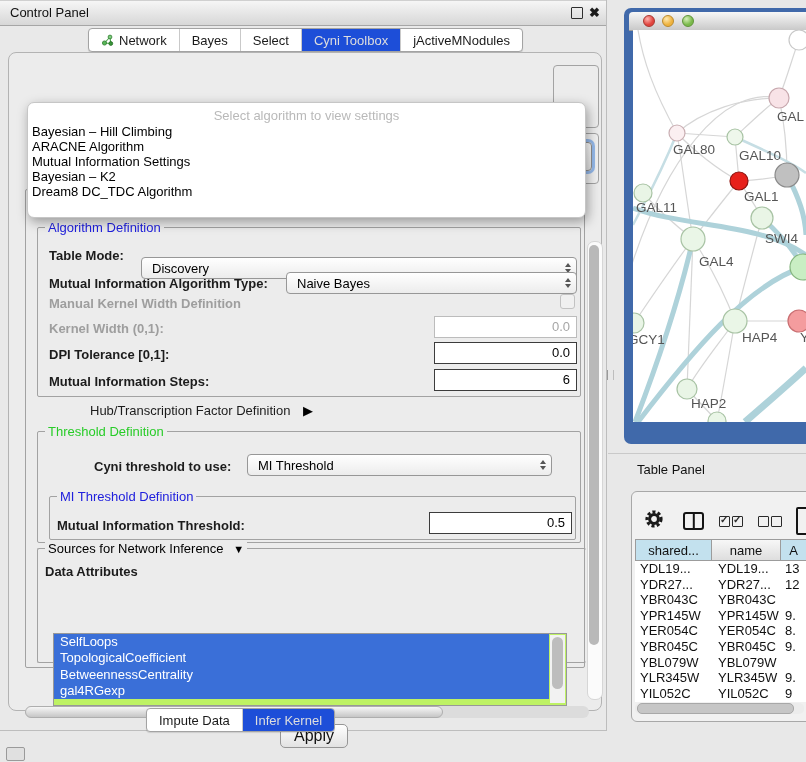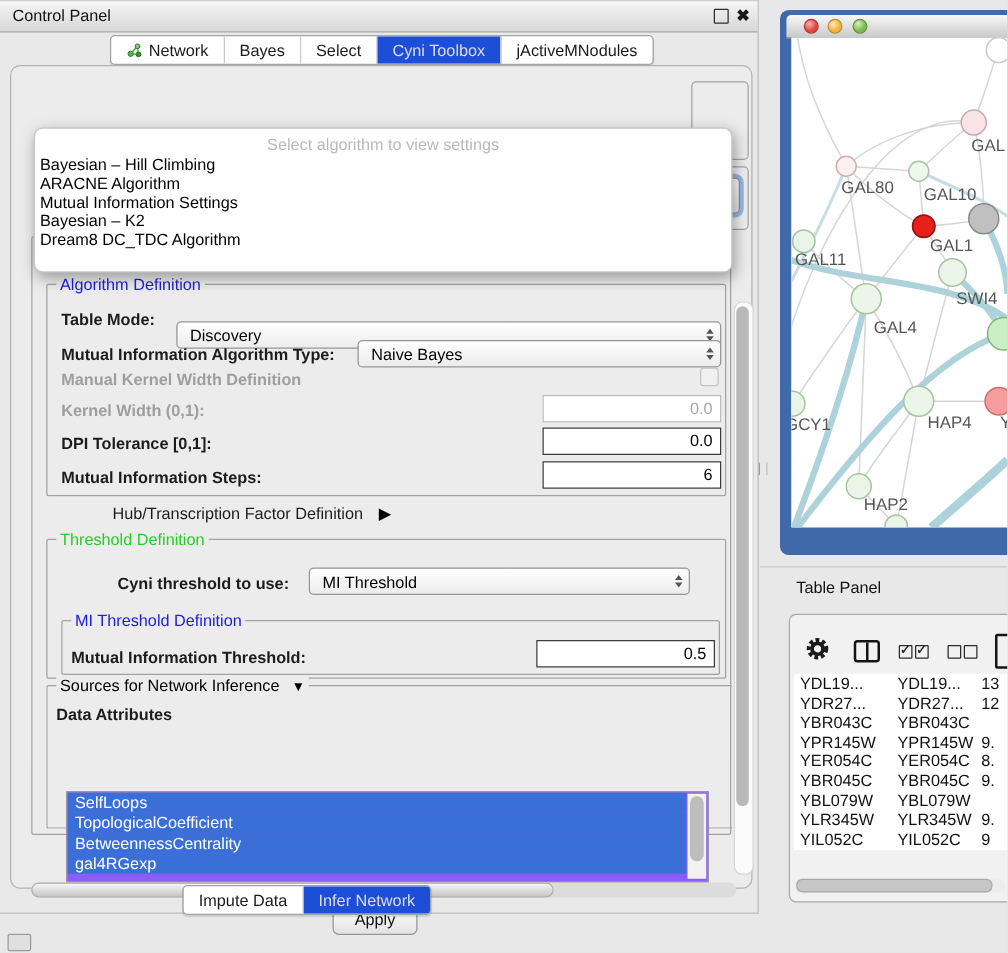--- a/index.html
+++ b/index.html
@@ -59,36 +59,36 @@
   .tdn{width:0;height:0;border-left:3.5px solid transparent;border-right:3.5px solid transparent;border-top:4.5px solid #555;}
 
   .field{position:absolute;height:22px;background:#fff;font-size:13px;line-height:20px;text-align:right;
     padding-right:6px;box-sizing:border-box;}
   .field.strong{border:1.5px solid #3c3c3c;color:#000;}
   .field.disabled{border:1px solid #bcbcbc;color:#a6a6a6;}
 
   .chk{position:absolute;width:13px;height:13px;border:1px solid #c2c2c2;border-radius:3px;background:#f0f0f0;}
 
   
-  .attr-listbox{position:absolute;left:44px;top:580px;width:512px;height:71px;background:#8b5cf6;
+  .attr-listbox{position:absolute;left:44px;top:580px;width:512px;height:71px;background:#bef264;
     border:1px solid #989898;overflow:hidden;}
   .attr-item{height:16.3px;line-height:16.3px;color:#fff;font-size:13px;padding-left:6px;margin-right:17px;white-space:nowrap;}
   .list-scroll{position:absolute;right:1px;top:1px;width:15px;height:68px;background:#f2f2f2;}
   .list-thumb{position:absolute;left:2px;top:2px;width:11px;height:52px;background:#bdbdbd;border-radius:6px;}
 
   
   .vscroll{position:absolute;left:578px;top:188px;width:14px;height:457px;background:#fbfbfb;
     border:1px solid #d6d6d6;border-radius:7px;}
   .vthumb{position:absolute;left:1px;top:3px;width:10px;height:400px;background:#b9b9b9;border-radius:6px;}
   .hscroll{position:absolute;left:16px;top:653px;width:564px;height:12px;background:#dcdcdc;border-radius:6px;}
   .hthumb{position:absolute;left:0;top:0;width:418px;height:12px;background:linear-gradient(#f6f6f6,#c6c6c6);
     border:1px solid #aeaeae;border-radius:6px;box-sizing:border-box;}
 
-  .apply-btn{position:absolute;left:257px;top:671px;width:66px;height:22px;border:1px solid #969696;border-radius:5px;
-    background:linear-gradient(#ffffff,#e2e2e2);font-size:13px;text-align:center;line-height:22px;color:#111;}
+  .apply-btn{position:absolute;left:271px;top:671px;width:66px;height:22px;border:1px solid #969696;border-radius:5px;
+    background:linear-gradient(#ffffff,#e2e2e2);font-size:16px;text-align:center;line-height:22px;color:#111;}
 
   
   .net-frame{position:absolute;left:624px;top:8px;width:182px;height:436px;background:#4069aa;border-radius:7px 0 0 7px;}
   .net-titlebar{position:absolute;left:629px;top:12px;width:177px;height:18px;
     background:linear-gradient(#f7f7f7,#c9c9c9);border-bottom:1px solid #9a9a9a;border-radius:4px 0 0 0;}
   .light{position:absolute;top:15px;width:12px;height:12px;border-radius:50%;box-sizing:border-box;}
   .light.red{left:643px;background:radial-gradient(circle at 35% 30%,#ffb3ae,#e0443e 60%);border:1px solid #a8362f;}
   .light.yellow{left:662px;background:radial-gradient(circle at 35% 30%,#ffe9b0,#eeb23e 60%);border:1px solid #bb8a2c;}
   .light.green{left:682px;background:radial-gradient(circle at 35% 30%,#d6f0b8,#7ab94b 60%);border:1px solid #5f9339;}
   .net-canvas{position:absolute;left:633px;top:30px;width:173px;height:392px;background:#fff;overflow:hidden;}
@@ -272,21 +272,21 @@
         </div>
 
       <div class="apply-btn">Apply</div>
     </div>
 
     <div class="tabbar" id="bottom-tabs" style="left:146px;top:708px;">
         <div class="seg">
           <span>Impute Data</span>
         </div>
         <div class="seg sel">
-          <span>Infer Network</span>
+          <span>Infer Kernel</span>
         </div>
       </div>
   </div>
 
   <div class="net-frame"></div>
   <div class="net-titlebar"></div>
   <div class="light red"></div>
   <div class="light yellow"></div>
   <div class="light green"></div>
 
@@ -375,20 +375,25 @@
       <circle cx="10" cy="10" r="4.4" fill="none" stroke="#1a1a1a" stroke-width="3"></circle>
     </svg>
     <div class="cols-icon" style="left:51px;top:20px;"></div>
     <div class="mini-cb checked" style="left:87px;top:24px;"></div>
     <div class="mini-cb checked" style="left:100px;top:24px;"></div>
     <div class="mini-cb" style="left:126px;top:24px;"></div>
     <div class="mini-cb" style="left:139px;top:24px;"></div>
     <div class="doc-icon" style="left:164px;top:15px;"></div>
 
     <div class="tp-table">
+      <div class="tp-headrow" id="tp-headrow">
+          <div class="th col0">shared...</div>
+          <div class="th col1">name</div>
+          <div class="th col2">A</div>
+        </div>
       <div class="tp-rows" id="tp-rows">
           <div class="tr">
             <div class="td col0">YDL19...</div>
             <div class="td col1">YDL19...</div>
             <div class="td col2">13</div>
           </div>
           <div class="tr">
             <div class="td col0">YDR27...</div>
             <div class="td col1">YDR27...</div>
             <div class="td col2">12</div>

